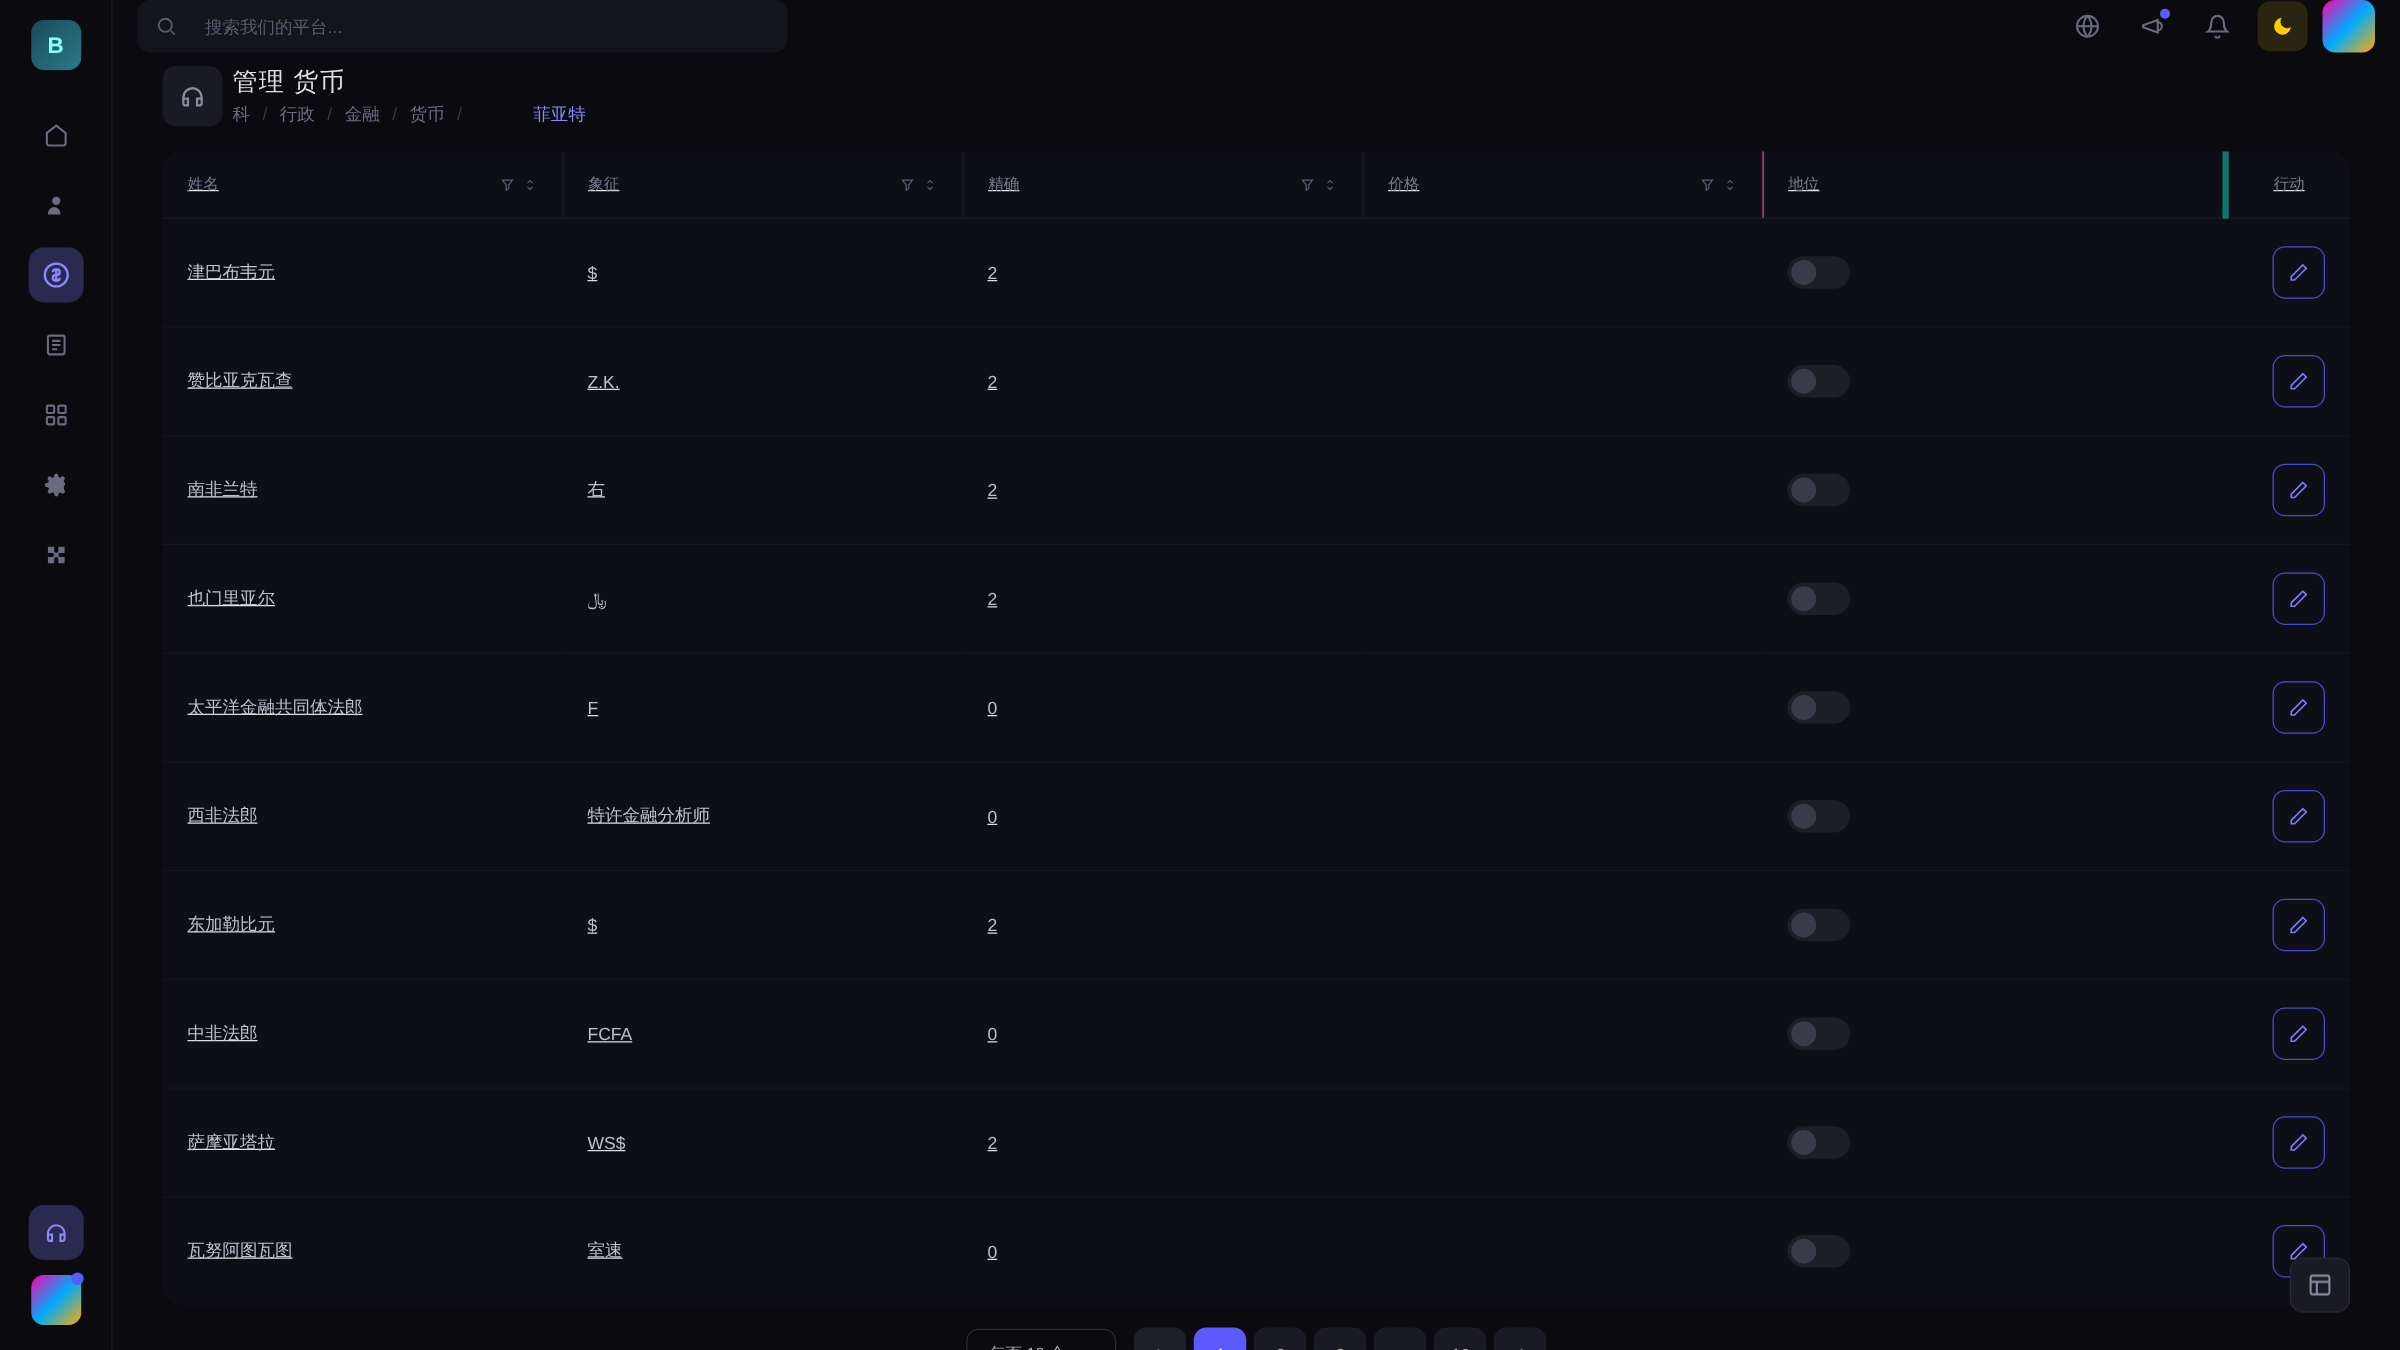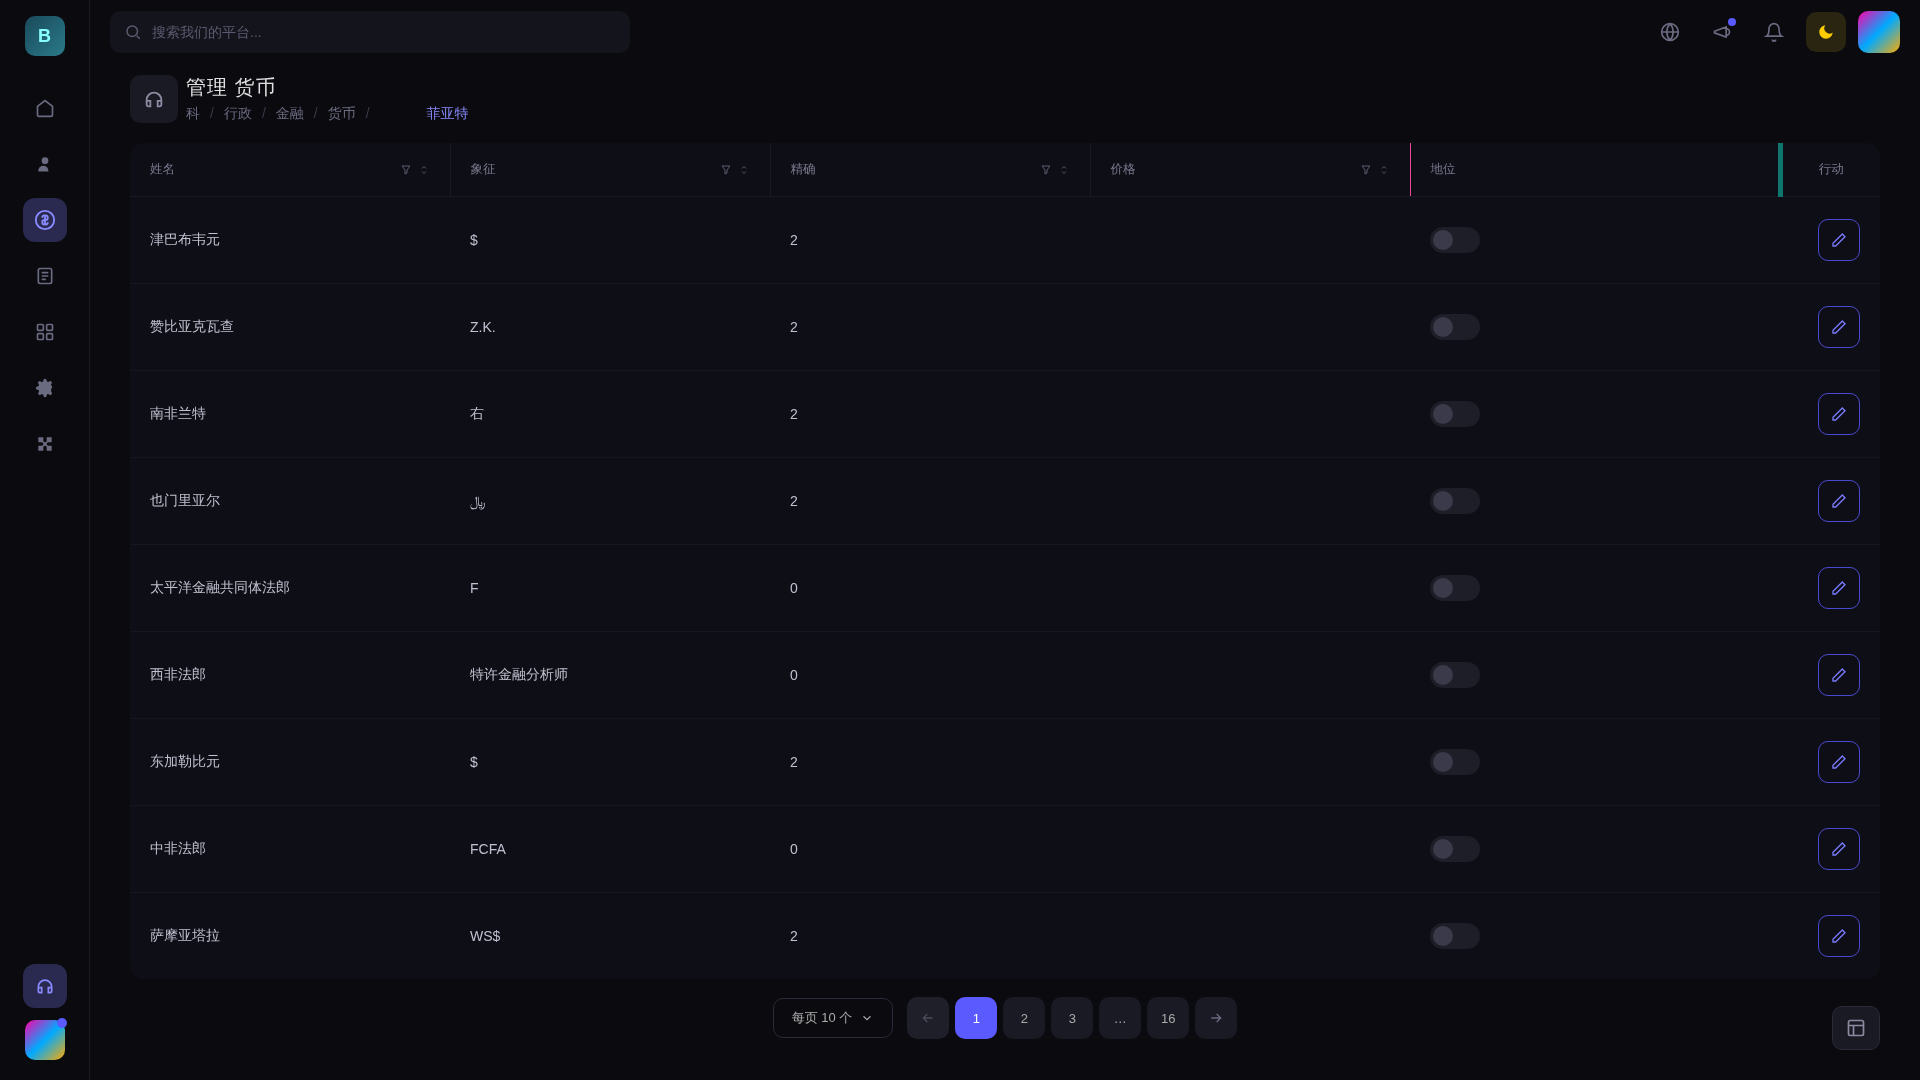--- a/index.html
+++ b/index.html
@@ -83,20 +83,21 @@
   padding: 0 14px;
   gap: 10px;
 }
 .search input {
   background: transparent;
   border: none;
   outline: none;
   color: #7dd3fc;
   font-size: 14px;
   flex: 1;
+  margin-left: 12px;
 }
 .search input::placeholder { color: #5a5a70; }
 .topbar .spacer { flex: 1; }
 .top-icon {
   width: 40px;
   height: 40px;
   display: flex;
   align-items: center;
   justify-content: center;
   color: #6a6a80;
@@ -134,21 +135,21 @@
 .page-title { font-size: 20px; color: #e0e0e0; margin-bottom: 4px; letter-spacing: 1px; }
 .breadcrumb { display: flex; gap: 10px; color: #6a6a80; font-size: 14px; }
 .breadcrumb .sep { color: #3a3a4a; }
 .breadcrumb .current { color: #8a8aff; margin-left: 47px; }
 .table-wrap {
   background: #0e0e16;
   border-radius: 14px;
   overflow: hidden;
   margin-bottom: 18px;
 }
-table { width: 100%; border-collapse: collapse; }
+table { width: 100%; border-collapse: collapse; text-decoration: underline; }
 thead th {
   text-align: left;
   padding: 18px 20px;
   font-size: 12.5px;
   font-weight: 500;
   color: #7a7a90;
   border-bottom: 1px solid #1a1a24;
 }
 thead th .hd { display: flex; align-items: center; justify-content: space-between; }
 .hd-ctrls { display: flex; gap: 6px; color: #5a5a70; }
@@ -528,20 +529,34 @@
                 <td style="text-align:right"><div class="edit-btn">
                     <svg width="16" height="16" viewBox="0 0 24 24" fill="none" stroke="currentColor" stroke-width="2">
                       <path d="M17 3l4 4L7 21H3v-4L17 3z"></path>
                     </svg>
                   </div></td>
               </tr>
               <tr>
                 <td>萨摩亚塔拉</td>
                 <td>WS$</td>
                 <td>2</td>
+                <td></td>
+                <td>
+                  <div class="toggle"></div>
+                </td>
+                <td style="text-align:right"><div class="edit-btn">
+                    <svg width="16" height="16" viewBox="0 0 24 24" fill="none" stroke="currentColor" stroke-width="2">
+                      <path d="M17 3l4 4L7 21H3v-4L17 3z"></path>
+                    </svg>
+                  </div></td>
+              </tr>
+              <tr>
+                <td>瓦努阿图瓦图</td>
+                <td>室速</td>
+                <td>0</td>
                 <td></td>
                 <td>
                   <div class="toggle"></div>
                 </td>
                 <td style="text-align:right"><div class="edit-btn">
                     <svg width="16" height="16" viewBox="0 0 24 24" fill="none" stroke="currentColor" stroke-width="2">
                       <path d="M17 3l4 4L7 21H3v-4L17 3z"></path>
                     </svg>
                   </div></td>
               </tr>

